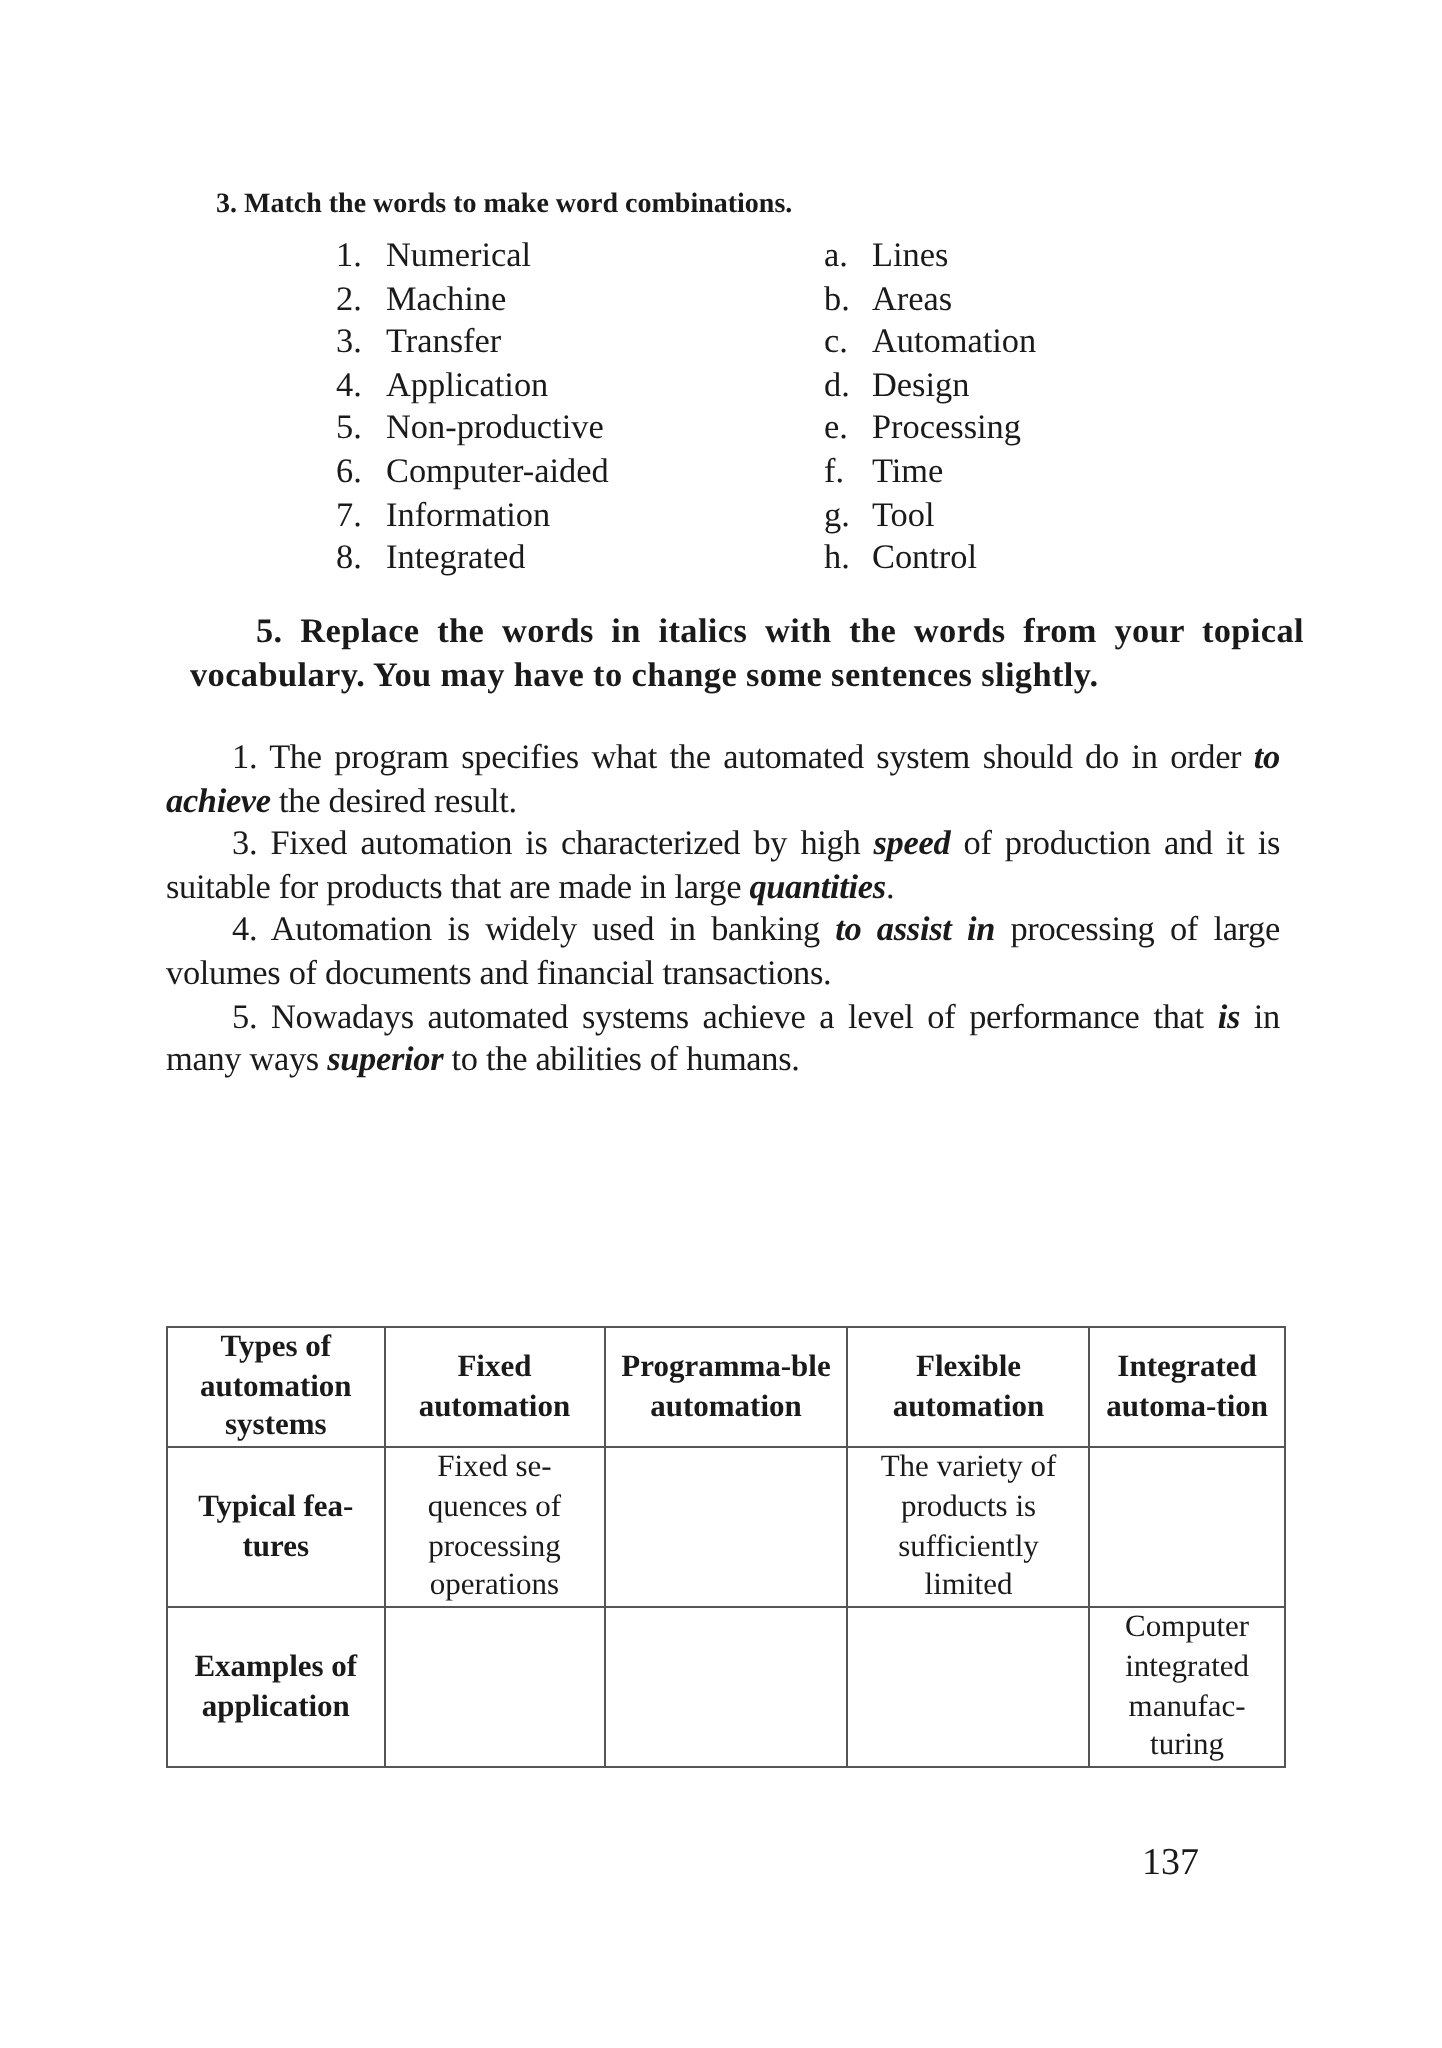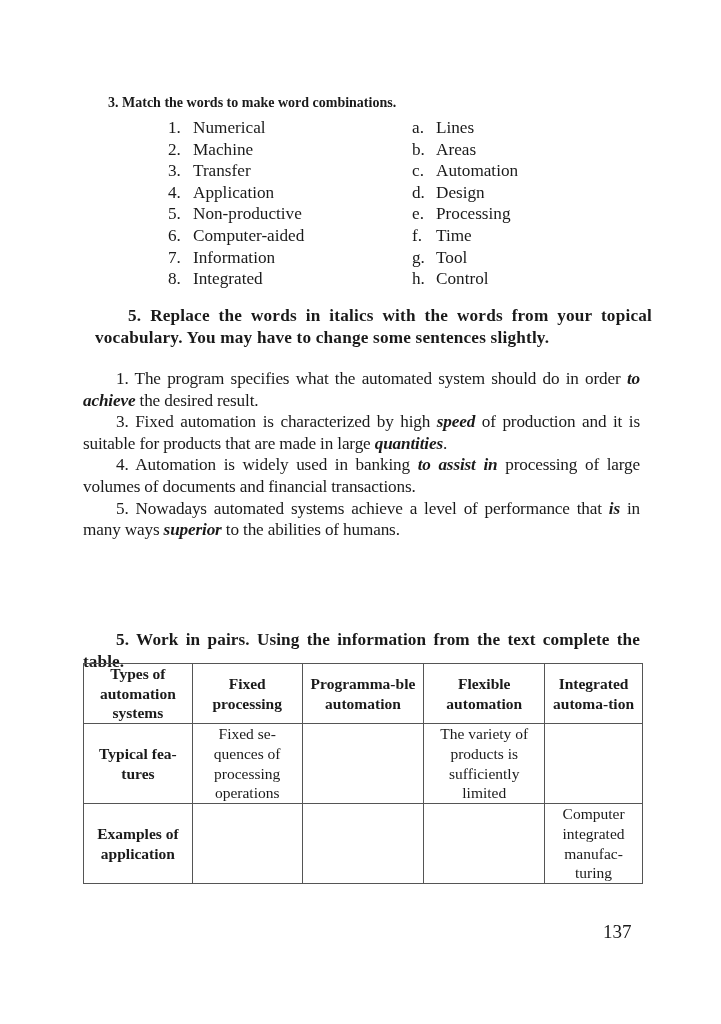--- a/index.html
+++ b/index.html
@@ -17,21 +17,21 @@
   .para { position:absolute; left:83px; width:557px; font-size:17.2px; line-height:21.6px;
           text-align:justify; letter-spacing:-0.15px; }
   .para p { margin:0; text-indent:33px; }
   .para p.hang { text-indent:0; padding-left:33px; }
   .it { font-style:italic; font-weight:bold; }
   table.grid { position:absolute; left:83px; top:663px; width:560px; border-collapse:collapse;
                font-size:15.5px; line-height:19.6px; }
   table.grid td, table.grid th { border:1.3px solid #555; text-align:center; vertical-align:middle; padding:0 3px; }
   table.grid th { font-weight:bold; }
   table.grid td.rowhead { font-weight:bold; }
-  .pagenum { position:absolute; left:603px; top:921px; font-size:19px; }
+  .pagenum { position:absolute; left:571px; top:921px; font-size:19px; }
 </style>
 </head>
 <body>
 
 <div class="page">
 
   <div class="ex-title" style="left:108px; top:92px;">3.  Match the words to make word combinations.</div>
 
   <div class="match left-col">
     <div class="row">
@@ -107,36 +107,33 @@
     <p>5.  Replace the words in italics with the words from your topical vocabulary. You may have to change some sentences slightly.</p>
   </div>
 
   <div class="para" style="top:368px;">
     <p><span>1. The program specifies what the automated system should do in order </span><span class="it">to achieve</span><span> the desired result.</span></p>
     <p><span>3. Fixed automation is characterized by high </span><span class="it">speed</span><span> of production and it is suitable for products that are made in large </span><span class="it">quantities</span><span>.</span></p>
     <p><span>4. Automation is widely used in banking </span><span class="it">to assist in</span><span> processing of large volumes of documents and financial transactions.</span></p>
     <p><span>5. Nowadays automated systems achieve a level of performance that </span><span class="it">is</span><span> in many ways </span><span class="it">superior</span><span> to the abilities of humans.</span></p>
   </div>
 
-  <div class="para" style="top:629px; font-weight:bold; letter-spacing:0.1px;">
-    <p>5. Work in pairs. Using the information from the text complete the table.</p>
-  </div>
 
   <table class="grid">
     <colgroup>
       <col style="width:109px">
         <col style="width:110px">
         <col style="width:122px">
         <col style="width:121px">
         <col style="width:98px">
     </colgroup>
     <tbody>
         <tr style="height:60px;">
       <th>Types of automation systems</th>
-      <th>Fixed processing</th>
+      <th>Fixed automation</th>
       <th>Programma-ble automation</th>
       <th>Flexible automation</th>
       <th>Integrated automa-tion</th>
     </tr>
     <tr style="height:80px;">
       <td class="rowhead">Typical fea-tures</td>
       <td>Fixed se-quences of processing operations</td>
       <td></td>
       <td>The variety of products is sufficiently limited</td>
       <td></td>

